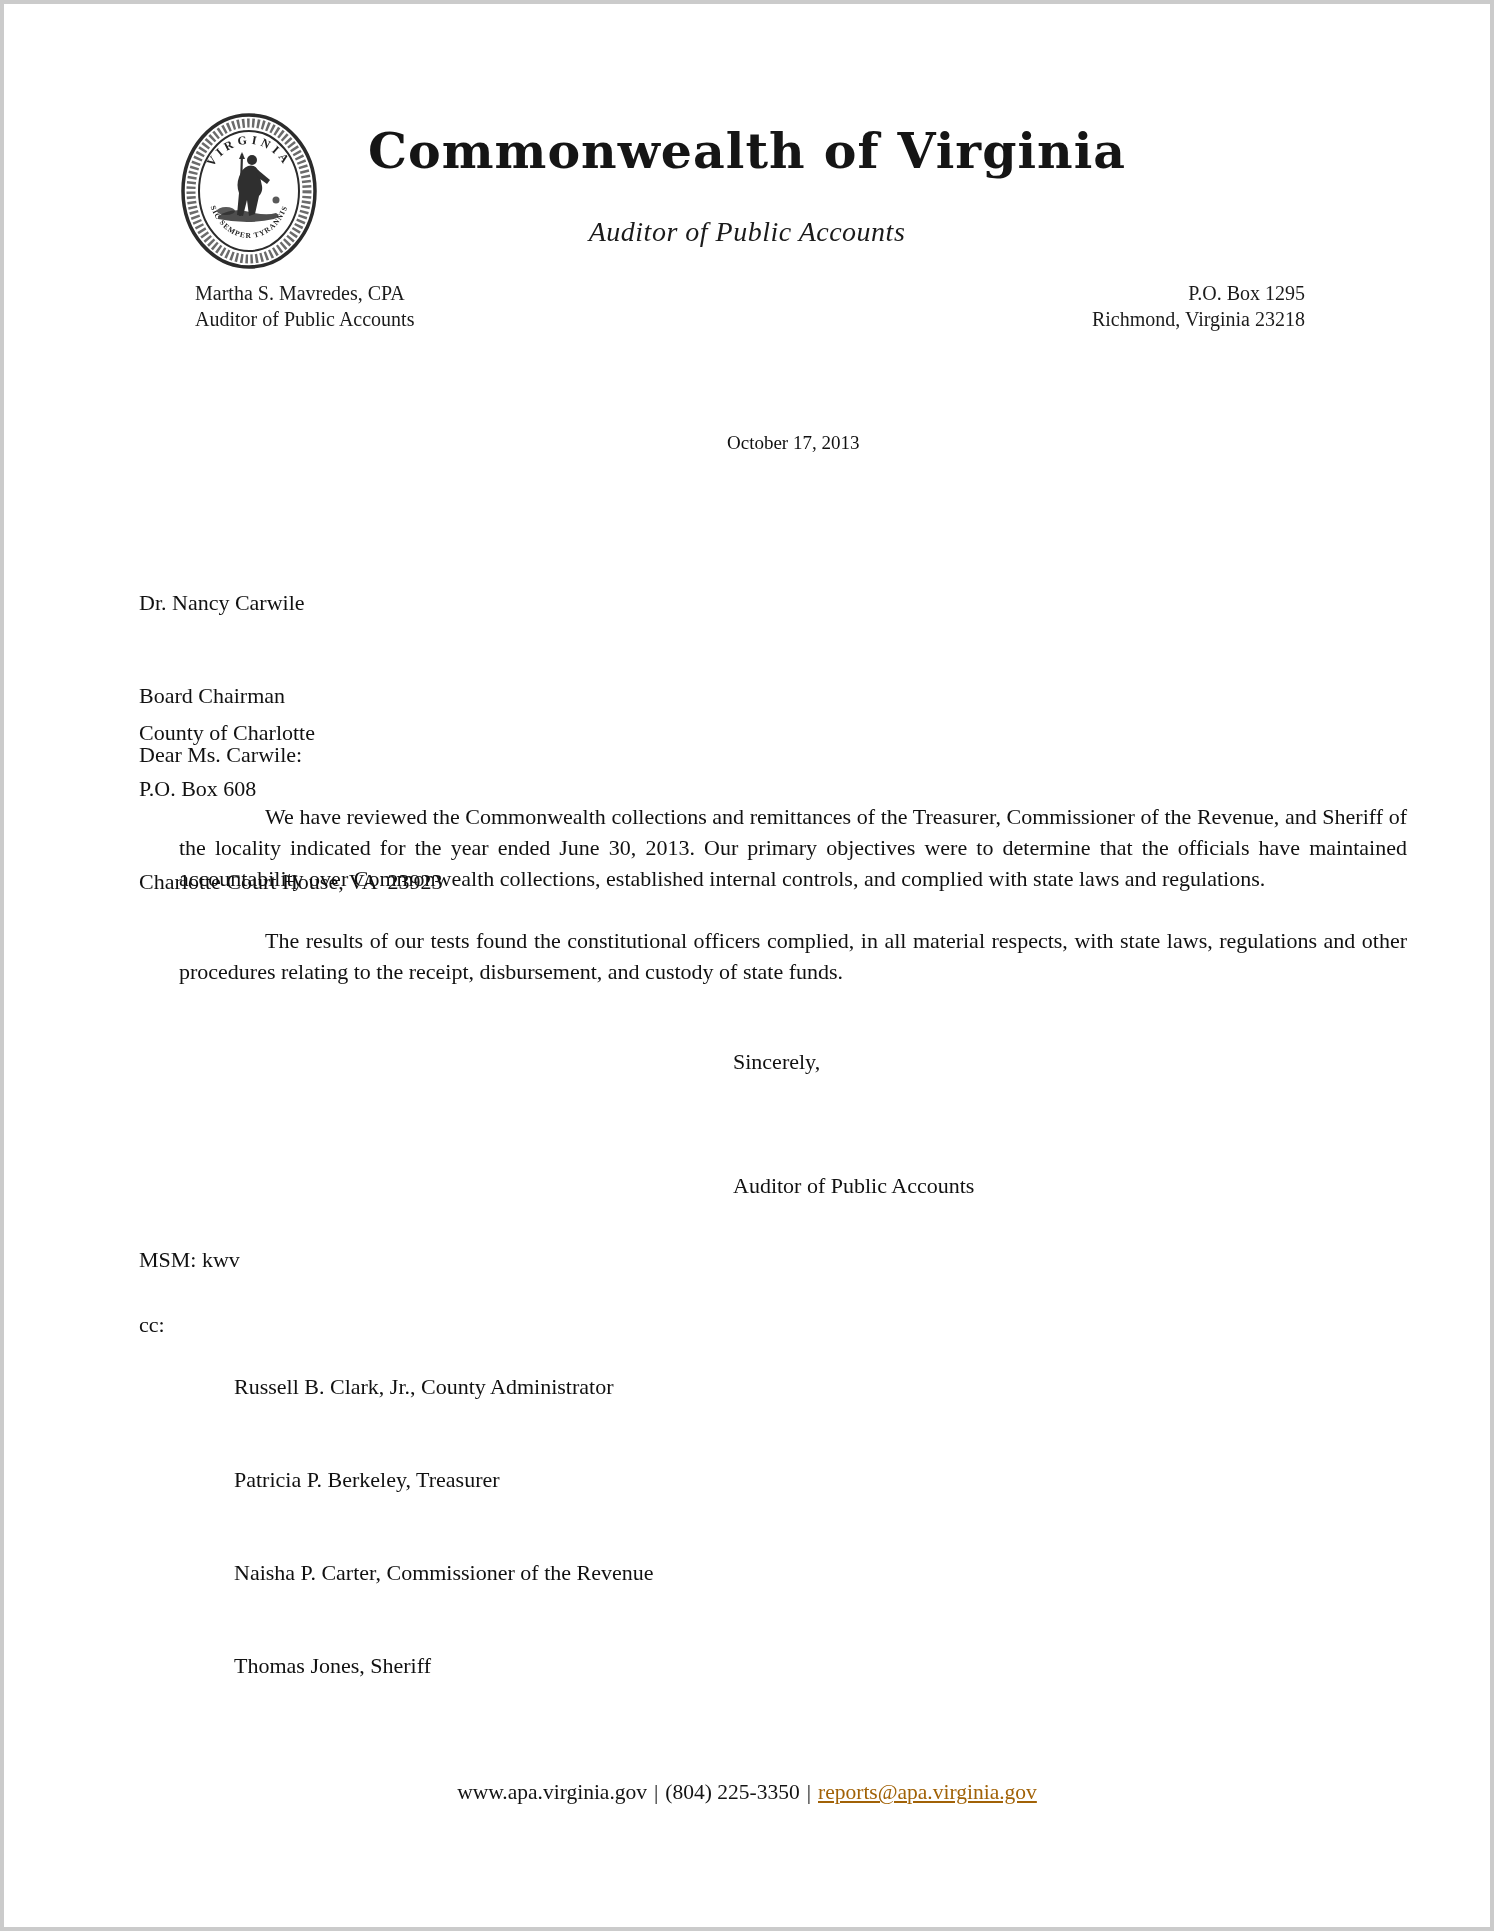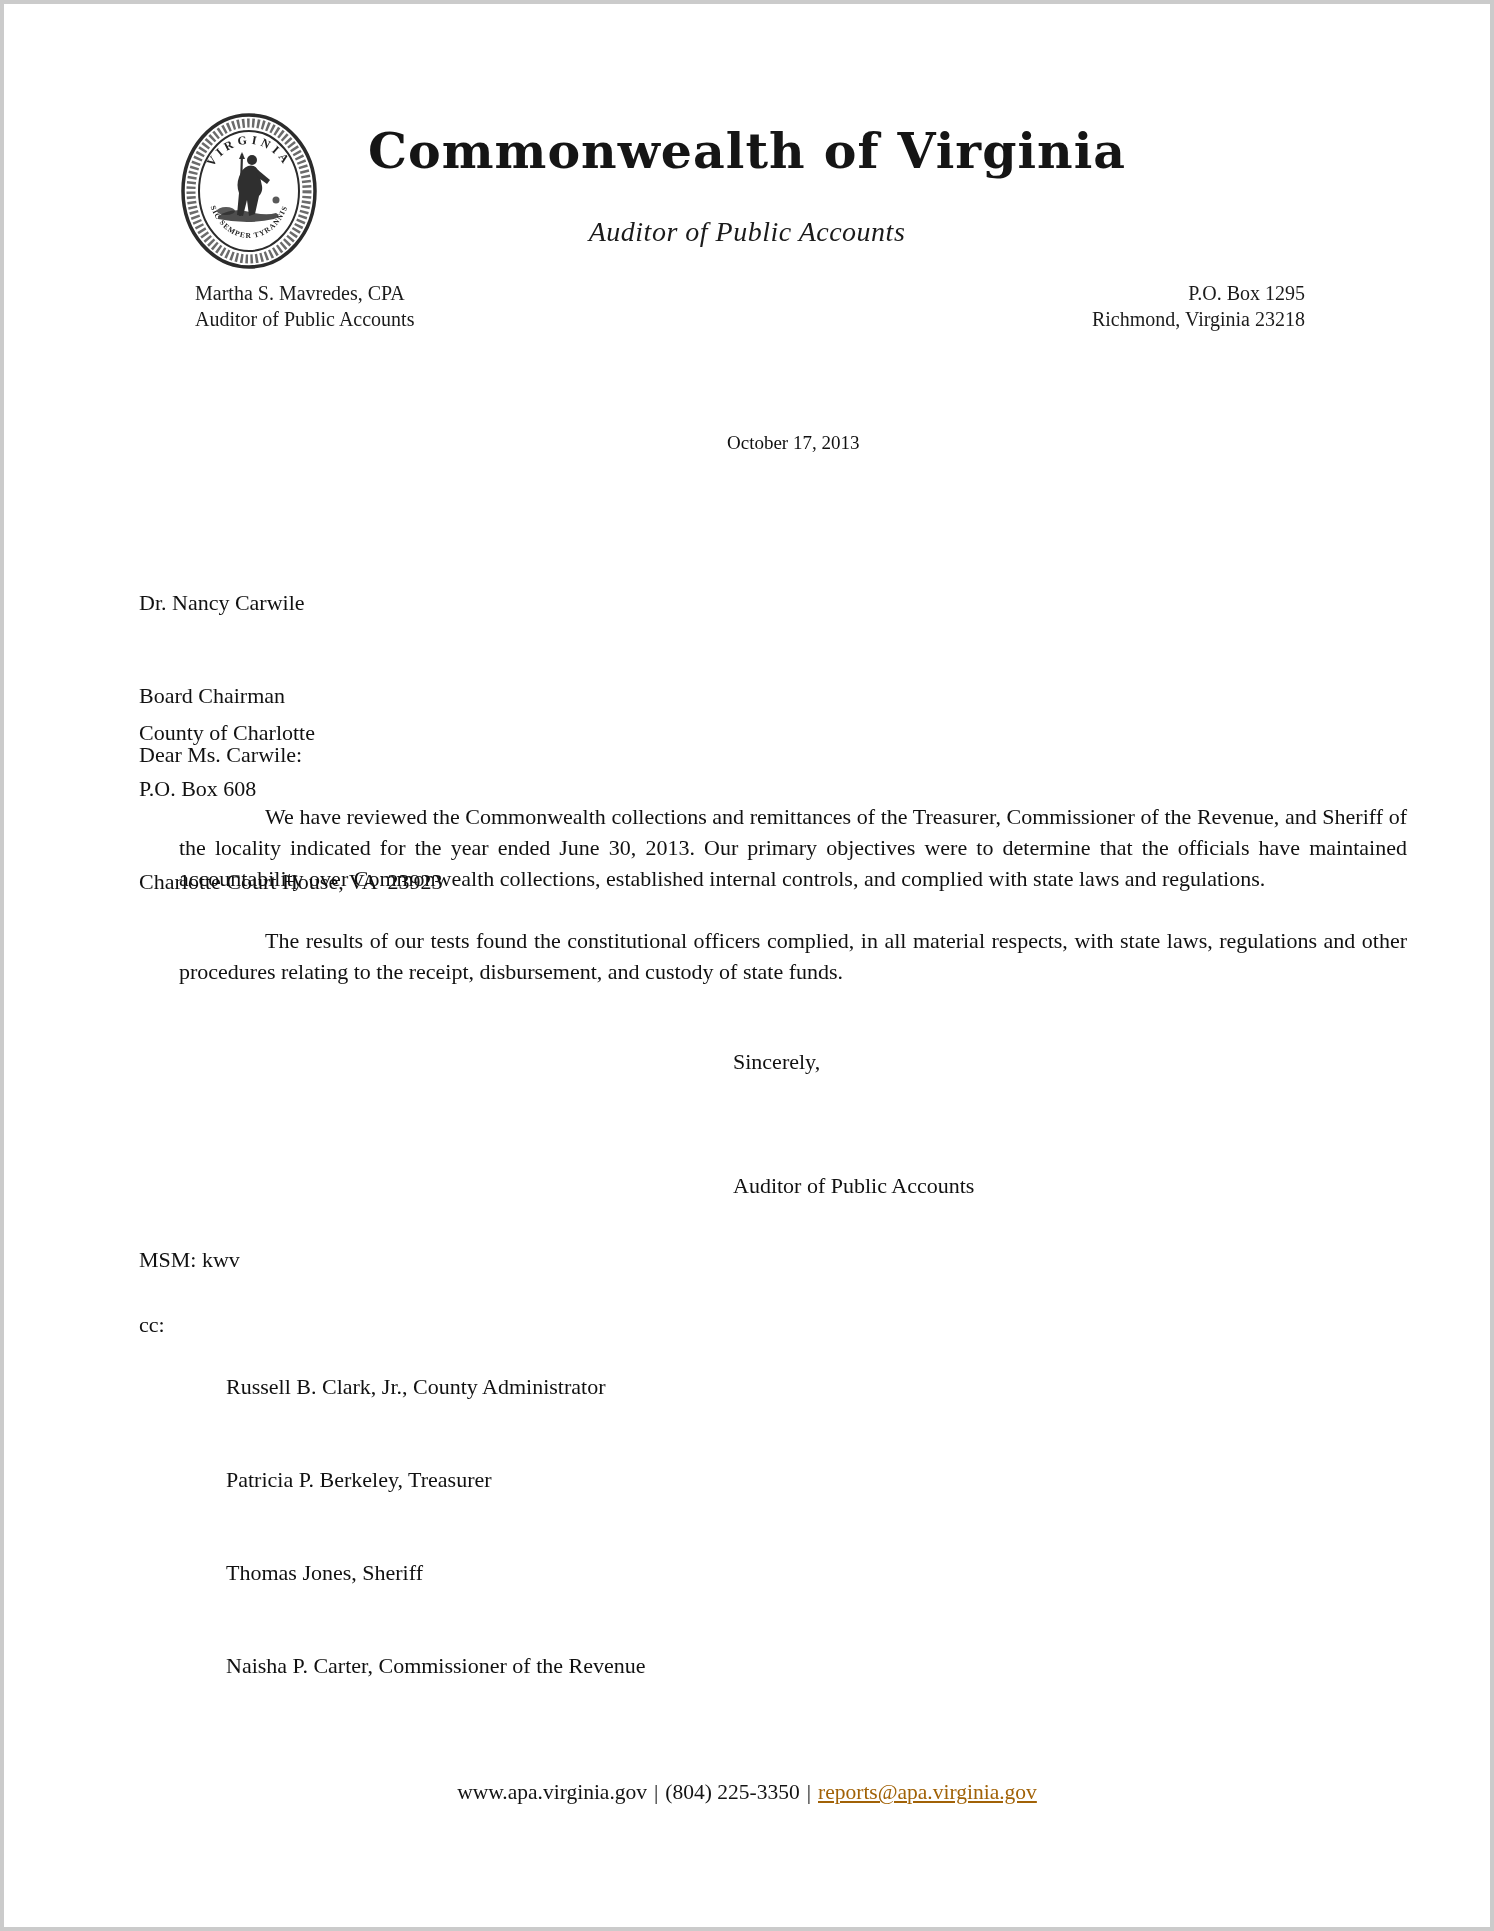--- a/index.html
+++ b/index.html
@@ -129,21 +129,21 @@
     top: 1243px;
     font-size: 22px;
   }
   .cc-block {
     position: absolute;
     left: 135px;
     top: 1305px;
     font-size: 22px;
     line-height: 31px;
   }
-  .cc-block .cc-row { display: flex; }
+  .cc-block .cc-row { display: flex; gap: 8px; }
   .cc-label { width: 87px; flex: 0 0 87px; }
   .cc-names { white-space: pre-wrap; }
 
   
   .footer-line {
     position: absolute;
     left: 0;
     top: 1776px;
     width: 100%;
     text-align: center;
@@ -228,22 +228,22 @@
   <div class="signature-title-line">Auditor of Public Accounts</div>
 
   <div class="reference-line">MSM: kwv</div>
 
   <div class="cc-block">
     <div class="cc-row">
       <div class="cc-label">cc:</div>
       <div class="cc-names">
         <div>Russell B. Clark, Jr., County Administrator</div>
         <div>Patricia P. Berkeley, Treasurer</div>
+        <div>Naisha P. Carter, Commissioner of the Revenue</div>
         <div>Thomas Jones, Sheriff</div>
-        <div>Naisha P. Carter, Commissioner of the Revenue</div>
       </div>
     </div>
   </div>
 
   <div class="footer-line">
     <span>www.apa.virginia.gov</span><span class="sep">|</span><span>(804) 225-3350</span><span class="sep">|</span><a class="footer-email" href="#">reports@apa.virginia.gov</a>
   </div>
 
 </div>
 

